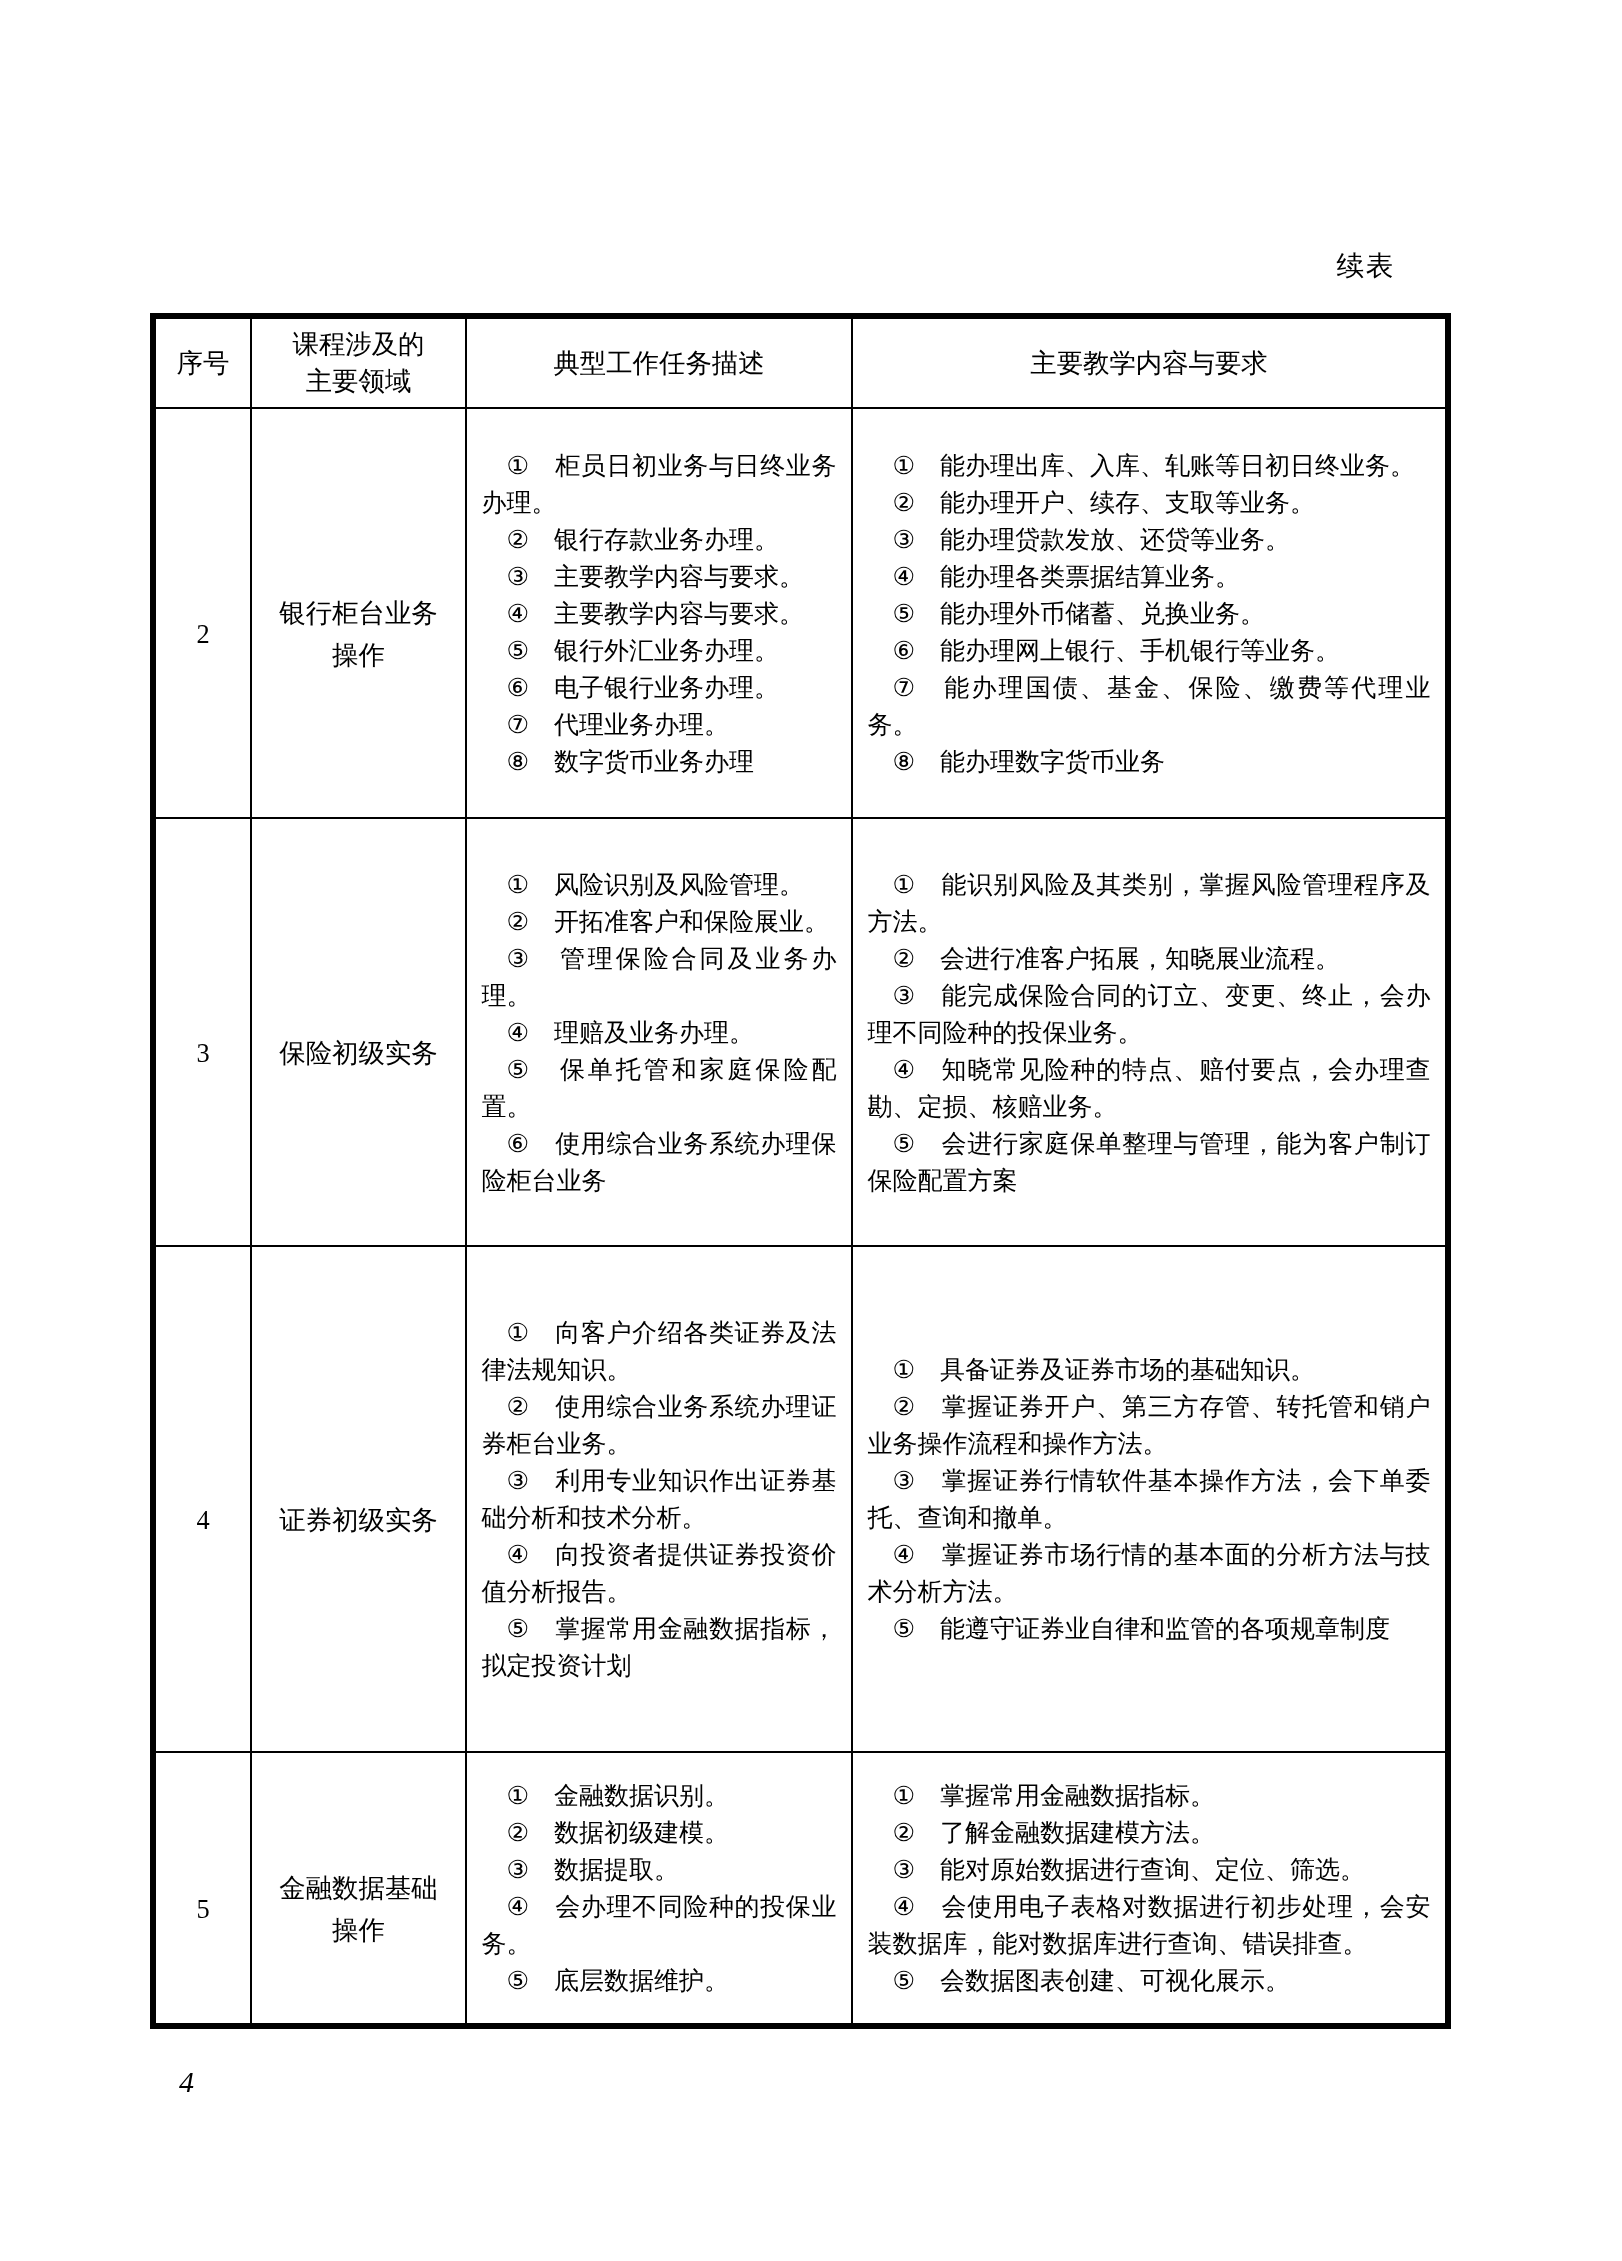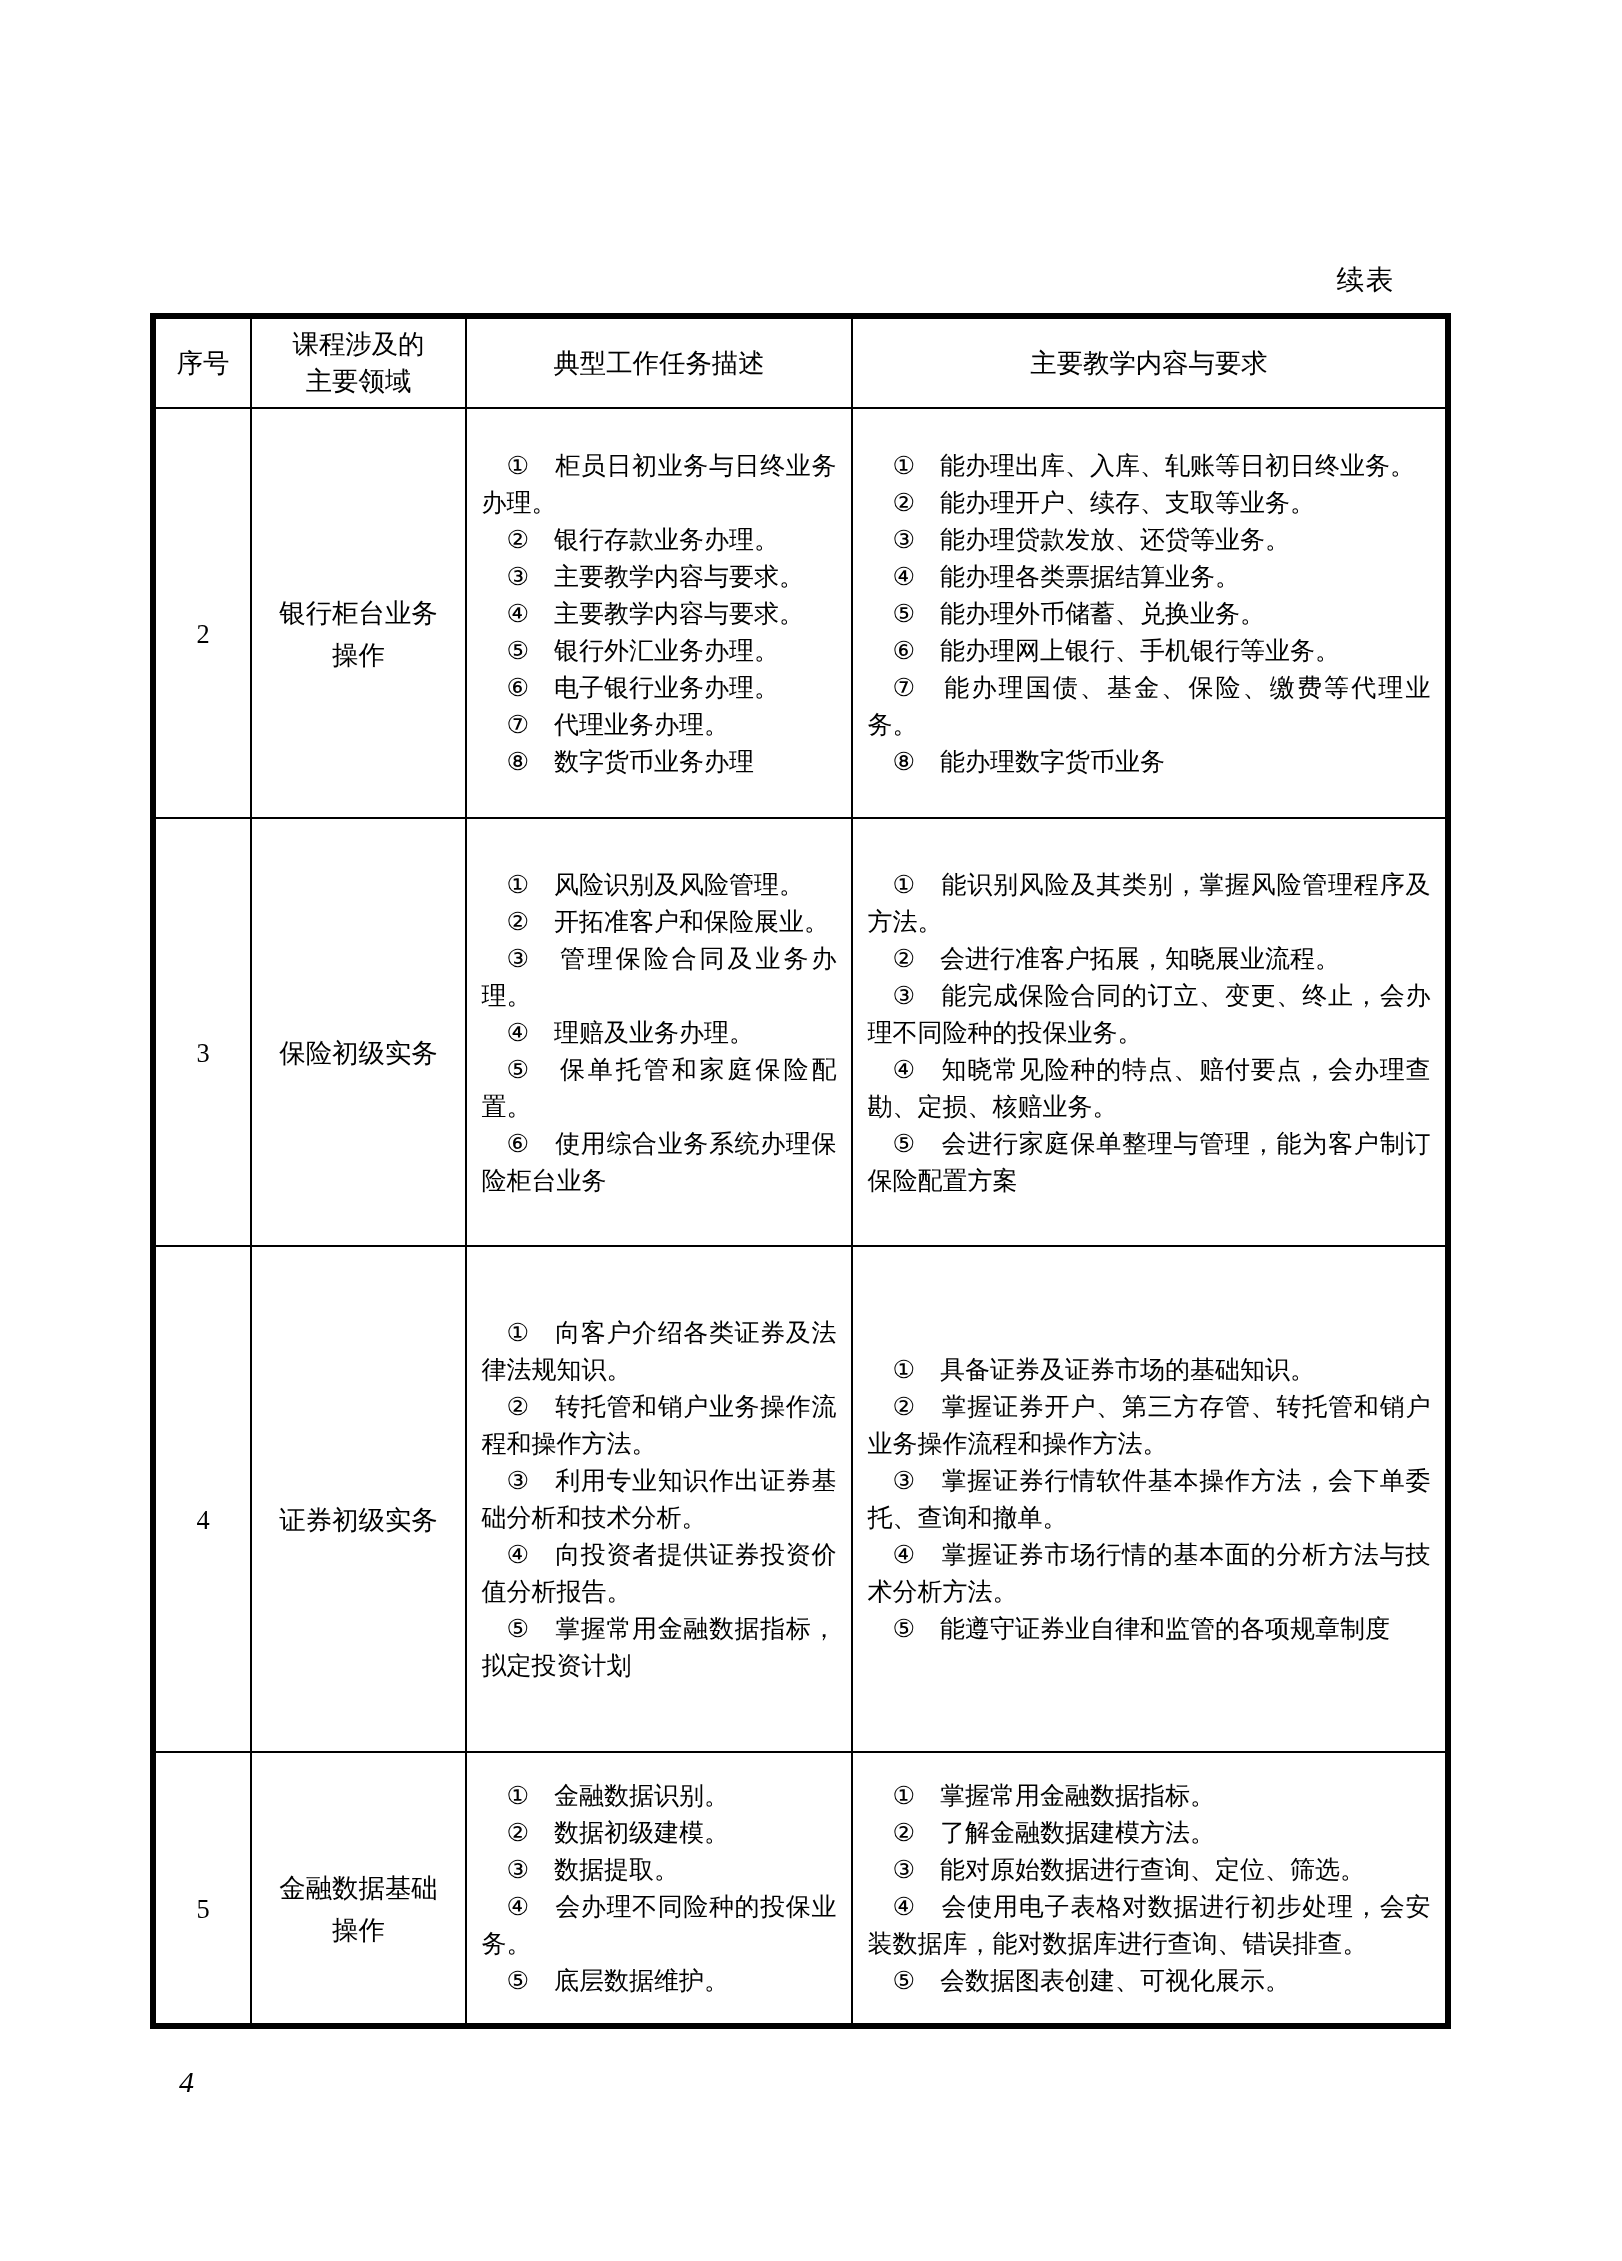--- a/index.html
+++ b/index.html
@@ -7,21 +7,21 @@
     position: relative;
     width: 1622px;
     height: 2261px;
     background: #ffffff;
     color: #000000;
     font-family: "Liberation Serif", "DejaVu Serif", "DejaVu Sans", serif;
     overflow: hidden;
   }
   .continuation {
     position: absolute;
-    top: 265px;
+    top: 251px;
     right: 227px;
     font-size: 27.6px;
     line-height: 1.1;
     letter-spacing: 1.7px;
   }
   table.course-table {
     position: absolute;
     left: 150px;
     top: 313px;
     width: 1296px;
@@ -160,21 +160,21 @@
   </tr>
         <tr>
     <td class="cell-no">
       <span>4</span>
     </td>
     <td class="cell-area">
       <span>证券初级实务</span>
     </td>
     <td class="cell-text">
             <p class="item">①　向客户介绍各类证券及法律法规知识。</p>
-            <p class="item">②　转托管和销户业务操作流程和操作方法。</p>
+            <p class="item">②　使用综合业务系统办理证券柜台业务。</p>
             <p class="item">③　利用专业知识作出证券基础分析和技术分析。</p>
             <p class="item">④　向投资者提供证券投资价值分析报告。</p>
             <p class="item">⑤　掌握常用金融数据指标，拟定投资计划</p>
           </td>
     <td class="cell-text">
             <p class="item">①　具备证券及证券市场的基础知识。</p>
             <p class="item">②　掌握证券开户、第三方存管、转托管和销户业务操作流程和操作方法。</p>
             <p class="item">③　掌握证券行情软件基本操作方法，会下单委托、查询和撤单。</p>
             <p class="item">④　掌握证券市场行情的基本面的分析方法与技术分析方法。</p>
             <p class="item">⑤　能遵守证券业自律和监管的各项规章制度</p>

